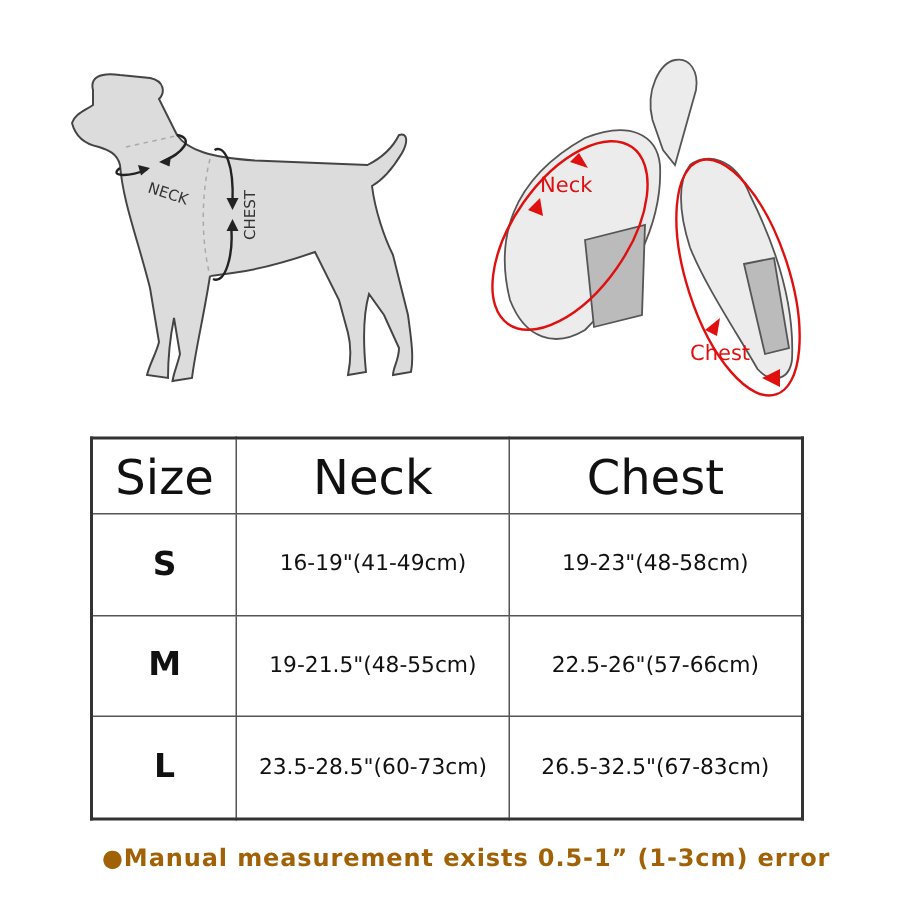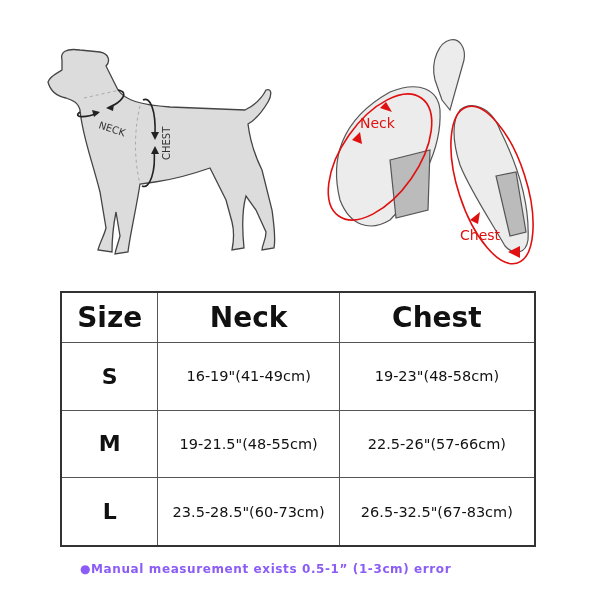--- a/index.html
+++ b/index.html
@@ -5,29 +5,29 @@
   html, body { margin:0; padding:0; background:#ffffff; }
   body { width:600px; height:600px; position:relative; overflow:hidden; font-family:"Liberation Sans", "DejaVu Sans", sans-serif; }
   .illus { position:absolute; }
   #dog-illus { left:0; top:0; width:300px; height:280px; }
   #harness-illus { left:300px; top:0; width:300px; height:280px; }
   table.size-table {
     position:absolute; left:60px; top:291px; width:476px; height:256px;
     border-collapse:collapse; border:2px solid #333;
   }
   .size-table td, .size-table th { border:1px solid #555; text-align:center; padding:0; color:#111; }
-  .size-table th { font-weight:bold; font-size:28px; height:49px; font-family:"DejaVu Sans", sans-serif; }
+  .size-table th { font-weight:normal; font-size:32px; height:49px; font-family:"DejaVu Sans", sans-serif; }
   .size-table td { font-size:14.5px; height:50px; font-family:"DejaVu Sans", sans-serif; }
   .size-table td.size-cell { font-weight:bold; font-size:22px; }
   .col-size { width:96px; }
   .col-neck { width:182px; }
   .col-chest { width:196px; }
   .note {
-    position:absolute; left:80px; top:562px; color:#8b5cf6; font-weight:bold;
-    font-size:12px; letter-spacing:0.6px; font-family:"DejaVu Sans", sans-serif; white-space:nowrap;
+    position:absolute; left:68px; top:562px; color:#a16207; font-weight:bold;
+    font-size:16px; letter-spacing:0.6px; font-family:"DejaVu Sans", sans-serif; white-space:nowrap;
   }
 </style>
 </head>
 <body>
 
 <svg id="dog-illus" class="illus" viewBox="0 0 300 280">
   <path d="M62,60 C60,52 66,48 80,50 L100,52 C110,54 110,62 106,66 L112,78 L118,90 C125,100 140,105 170,107 L245,110 C255,105 262,98 266,90 C272,88 272,95 268,102 C262,112 255,120 248,124 C250,140 256,158 262,170 L272,210 C274,225 276,238 274,248 L262,250 C262,245 266,240 266,232 L256,210 L246,196 C242,210 242,228 244,248 L232,250 C234,240 234,230 232,222 L226,200 L210,168 C190,175 170,180 155,182 L140,184 C136,210 130,235 128,252 L115,254 C116,248 118,244 120,236 L116,212 C112,232 112,244 112,252 L98,250 C100,242 104,236 106,228 L100,192 C92,160 82,135 80,110 C78,102 72,100 66,98 C56,96 50,90 48,82 C50,76 56,74 62,70 Z" fill="#dcdcdc" stroke="#444" stroke-width="1.3"></path>
   <path d="M84,98 L120,90" stroke="#aaa" stroke-width="1" stroke-dasharray="3,3" fill="none"></path>
   <path d="M140,106 C134,130 134,160 140,184" stroke="#aaa" stroke-width="1" stroke-dasharray="3,3" fill="none"></path>
   <g stroke="#222" stroke-width="1.6" fill="none">

